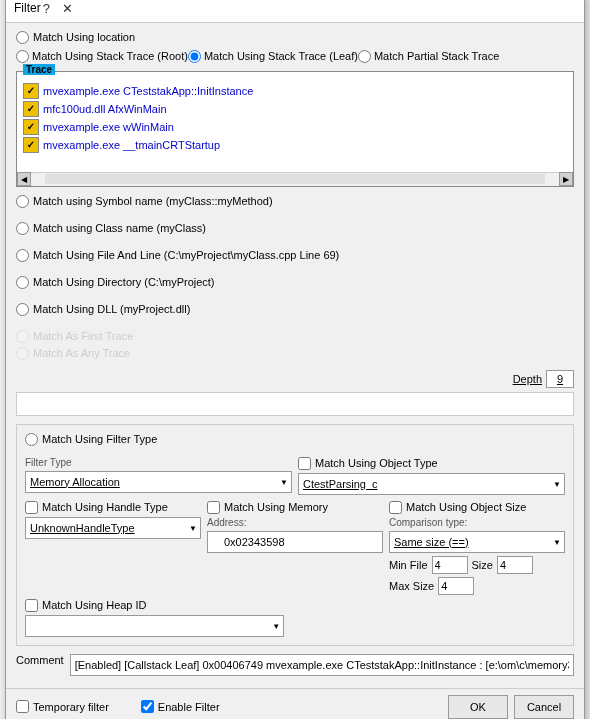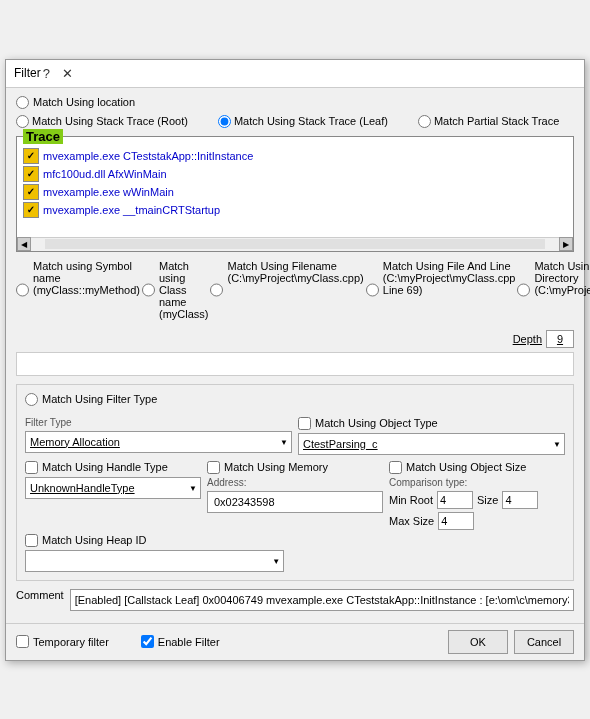--- a/index.html
+++ b/index.html
@@ -59,41 +59,41 @@
     }
     .radio-row input[type=radio] {
       margin: 0;
     }
     .radio-row label {
       font-size: 11px;
     }
     .radio-group-row {
       display: flex;
       align-items: flex-start;
-      gap: 30px;
+      gap: 0;
       margin-bottom: 4px;
     }
     .radio-item {
       display: flex;
       align-items: center;
       gap: 3px;
     }
     .trace-group {
       border: 1px solid #888;
       background: #fff;
       position: relative;
       margin-bottom: 4px;
     }
     .trace-group-title {
       position: absolute;
       top: -8px;
       left: 6px;
-      background: #84cc16;
+      background: #0ea5e9;
       padding: 0 3px;
-      font-size: 13px;
+      font-size: 10px;
       font-weight: bold;
     }
     .trace-list {
       padding: 10px 4px 4px 4px;
       height: 100px;
       overflow-y: auto;
       overflow-x: auto;
       position: relative;
     }
     .trace-item {
@@ -140,22 +140,22 @@
       background: #d0d0d0;
       border: 1px solid #999;
       display: flex;
       align-items: center;
       justify-content: center;
       font-size: 8px;
       cursor: pointer;
     }
     .section-radios {
       display: flex;
-      flex-direction: row;
-      gap: 2px;
+      flex-direction: column;
+      gap: 12px;
       margin-bottom: 4px;
     }
     .disabled-section {
       display: flex;
       flex-direction: column;
       gap: 2px;
       padding: 4px 0;
       opacity: 0.5;
     }
     .depth-row {
@@ -234,21 +234,21 @@
     }
     .checkbox-row input[type=checkbox] {
       margin: 0;
     }
     .text-input {
       width: 100%;
       height: 22px;
       border: 1px solid #999;
       background: #fff;
       font-size: 11px;
-      padding: 0 6px;
+      padding: 0 16px;
     }
     .three-col {
       display: grid;
       grid-template-columns: 1fr 1fr 1fr;
       gap: 6px;
       margin-bottom: 4px;
     }
     .size-row {
       display: flex;
       align-items: center;
@@ -381,37 +381,43 @@
     <div class="section-radios">
       <div class="radio-row">
         <input type="radio" name="matchopt" id="ms" style="">
         <label for="ms">Match using Symbol name (myClass::myMethod)</label>
       </div>
       <div class="radio-row">
         <input type="radio" name="matchopt" id="mc" style="">
         <label for="mc">Match using Class name (myClass)</label>
       </div>
       <div class="radio-row">
-        <input type="radio" name="matchopt" id="mf" style="">
-        <label for="mf">Match Using Filename (C:\myProject\myClass.cpp)</label>
-      </div>
-      <div class="radio-row">
         <input type="radio" name="matchopt" id="mfl" style="">
         <label for="mfl">Match Using File And Line (C:\myProject\myClass.cpp Line 69)</label>
       </div>
       <div class="radio-row">
         <input type="radio" name="matchopt" id="md" style="">
         <label for="md">Match Using Directory (C:\myProject)</label>
       </div>
       <div class="radio-row">
         <input type="radio" name="matchopt" id="mdll" style="">
         <label for="mdll">Match Using DLL (myProject.dll)</label>
       </div>
     </div>
 
+    <div class="disabled-section">
+      <div class="radio-row">
+        <input type="radio" name="traceopt" id="mft" disabled="" style="">
+        <label for="mft" class="disabled-label">Match As First Trace</label>
+      </div>
+      <div class="radio-row">
+        <input type="radio" name="traceopt" id="mat" disabled="" style="">
+        <label for="mat" class="disabled-label">Match As Any Trace</label>
+      </div>
+    </div>
 
     <div class="depth-row">
       <span>Depth</span>
       <input type="text" class="depth-input" value="9" style="">
     </div>
 
     <div class="empty-section"></div>
 
     <div class="filter-type-section">
 
@@ -461,22 +467,27 @@
           </div>
           <span class="field-label">Address:</span>
           <input type="text" class="text-input" value="0x02343598" style="">
         </div>
         <div class="col-block">
           <div class="checkbox-row">
             <input type="checkbox" id="oscb" style="">
             <label for="oscb">Match Using Object Size</label>
           </div>
           <span class="field-label">Comparison type:</span>
+          <div class="select-wrapper">
+            <select class="select-field">
+              <option>Same size (==)</option>
+            </select>
+          </div>
           <div class="size-row">
-            <span>Min Root</span>
+            <span>Min File</span>
             <input type="text" class="size-input" value="4" style="">
             <span>Size</span>
             <input type="text" class="size-input" value="4" style="">
           </div>
           <div class="size-row">
             <span>Max Size</span>
             <input type="text" class="size-input" value="4" style="">
           </div>
         </div>
       </div>

